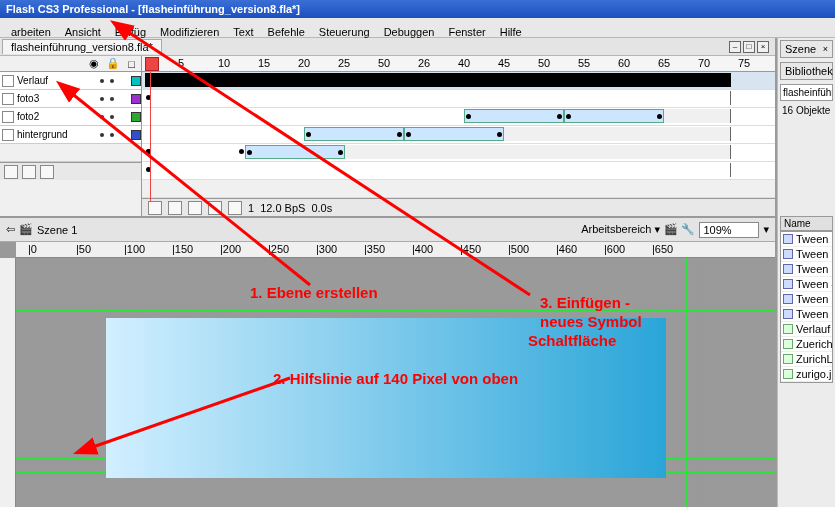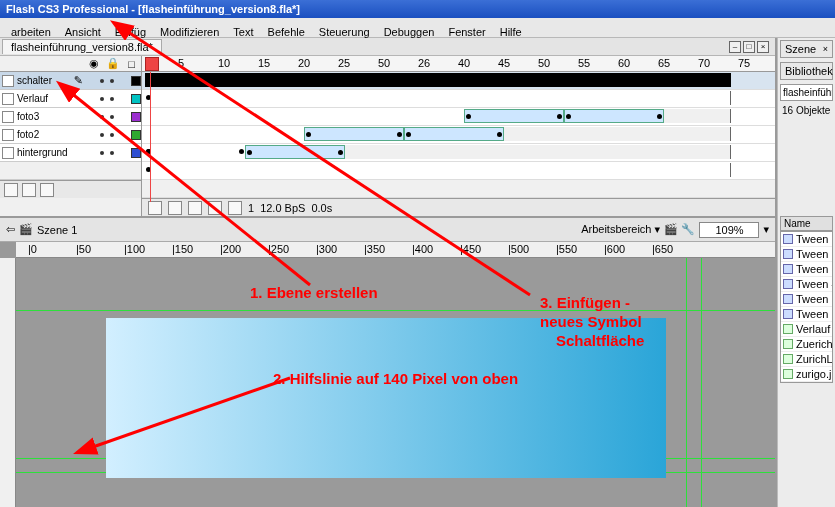--- a/index.html
+++ b/index.html
@@ -43,21 +43,21 @@
 .span-tw { position: absolute; top: 1px; height: 14px; background: #cde6ff; border: 1px solid #5a8; }
 .span-tw::before, .span-tw::after { content:''; position:absolute; width:5px; height:5px; background:#000; border-radius:50%; top:4px; }
 .span-tw::before { left: 1px; } .span-tw::after { right: 1px; }
 .kf { position:absolute; top:5px; width:5px; height:5px; background:#000; border-radius:50%; }
 .frames-ftr { height: 18px; background: #e8e8e8; border-top: 1px solid #999; display: flex; align-items: center; gap: 6px; padding: 0 6px; font-size: 10px; }
 .ftr-ico { width: 14px; height: 14px; border: 1px solid #888; background: #f8f8f8; }
 
 .scene-bar { height: 24px; background: #e4e4e4; border-bottom: 1px solid #aaa; display: flex; align-items: center; padding: 0 6px; gap: 6px; justify-content: space-between; }
 .scene-left { display: flex; align-items: center; gap: 4px; }
 .scene-right { display: flex; align-items: center; gap: 4px; }
-.zoom-box { width: 60px; border: 1px solid #888; background: #fff; padding: 1px 3px; text-align: center; }
+.zoom-box { width: 60px; border: 1px solid #888; background: #fff; padding: 1px 3px; text-align: left; }
 
 .stage-wrap { flex: 1; position: relative; background: #999; overflow: hidden; }
 .h-ruler { position: absolute; top: 0; left: 16px; right: 0; height: 16px; background: #f0f0f0; border-bottom: 1px solid #888; font-size: 9px; }
 .h-ruler span { position: absolute; top: 1px; }
 .v-ruler { position: absolute; top: 16px; left: 0; width: 16px; bottom: 0; background: #f0f0f0; border-right: 1px solid #888; }
 .stage { position: absolute; top: 16px; left: 16px; right: 0; bottom: 0; background: #9a9a9a; }
 .canvas { position: absolute; top: 60px; left: 90px; width: 560px; height: 160px; background: linear-gradient(90deg,#d2efff,#2aa5d8); }
 .guide-h { position: absolute; left: 0; right: 0; height: 1px; background: #2de03b; }
 .guide-v { position: absolute; top: 0; bottom: 0; width: 1px; background: #2de03b; }
 
@@ -104,30 +104,20 @@
         <div>×</div>
       </div>
     </div>
 
     <div class="timeline">
       <div class="layers">
         <div class="layers-hdr">
           <span>◉</span>
           <span>🔒</span>
           <span>□</span>
-        </div>
-        <div class="layer-row sel">
-          <div class="layer-icon"></div>
-          <div class="layer-name">schalter</div>
-          <span>✎</span>
-          <div class="layer-dots">
-              <div class="dot"></div>
-              <div class="dot"></div>
-            </div>
-          <div class="color-chip" style="background:#000"></div>
         </div>
         <div class="layer-row">
           <div class="layer-icon"></div>
           <div class="layer-name">Verlauf</div>
           <div class="layer-dots">
               <div class="dot"></div>
               <div class="dot"></div>
             </div>
           <div class="color-chip" style="background:#00c2c2"></div>
         </div>
@@ -249,21 +239,21 @@
         <span style="left:60px">|50</span>
         <span style="left:108px">|100</span>
         <span style="left:156px">|150</span>
         <span style="left:204px">|200</span>
         <span style="left:252px">|250</span>
         <span style="left:300px">|300</span>
         <span style="left:348px">|350</span>
         <span style="left:396px">|400</span>
         <span style="left:444px">|450</span>
         <span style="left:492px">|500</span>
-        <span style="left:540px">|550</span>
+        <span style="left:540px">|460</span>
         <span style="left:588px">|600</span>
         <span style="left:636px">|650</span>
       </div>
       <div class="v-ruler"></div>
       <div class="stage">
         <div class="guide-h" style="top:52px"></div>
         <div class="guide-h" style="top:200px"></div>
         <div class="guide-h" style="top:214px"></div>
         <div class="guide-v" style="left:670px"></div>
         <div class="guide-v" style="left:685px"></div>
@@ -337,13 +327,13 @@
       </marker>
     </defs>
   <line x1="310" y1="285" x2="70" y2="92" stroke="#ff0000" stroke-width="3" marker-end="url(#ah)"></line>
   <line x1="290" y1="378" x2="90" y2="448" stroke="#ff0000" stroke-width="3" marker-end="url(#ah)"></line>
   <line x1="530" y1="295" x2="125" y2="30" stroke="#ff0000" stroke-width="3" marker-end="url(#ah)"></line>
 </svg>
 <div class="anno" style="left:250px;top:284px">1. Ebene erstellen</div>
 <div class="anno" style="left:273px;top:370px">2. Hilfslinie auf 140 Pixel von oben</div>
 <div class="anno" style="left:540px;top:294px">3. Einfügen -</div>
 <div class="anno" style="left:540px;top:313px">neues Symbol</div>
-<div class="anno" style="left:556px;top:332px">Schaltfläche</div>
+<div class="anno" style="left:528px;top:332px">Schaltfläche</div>
 
 </body></html>

